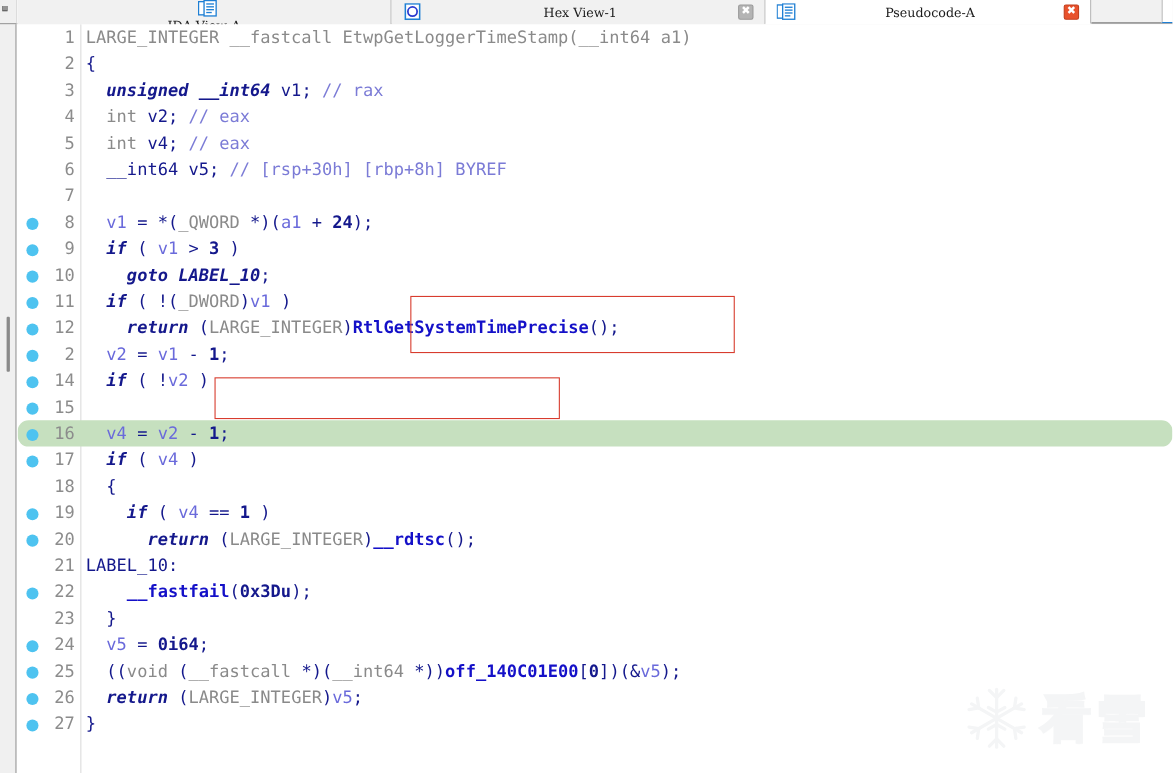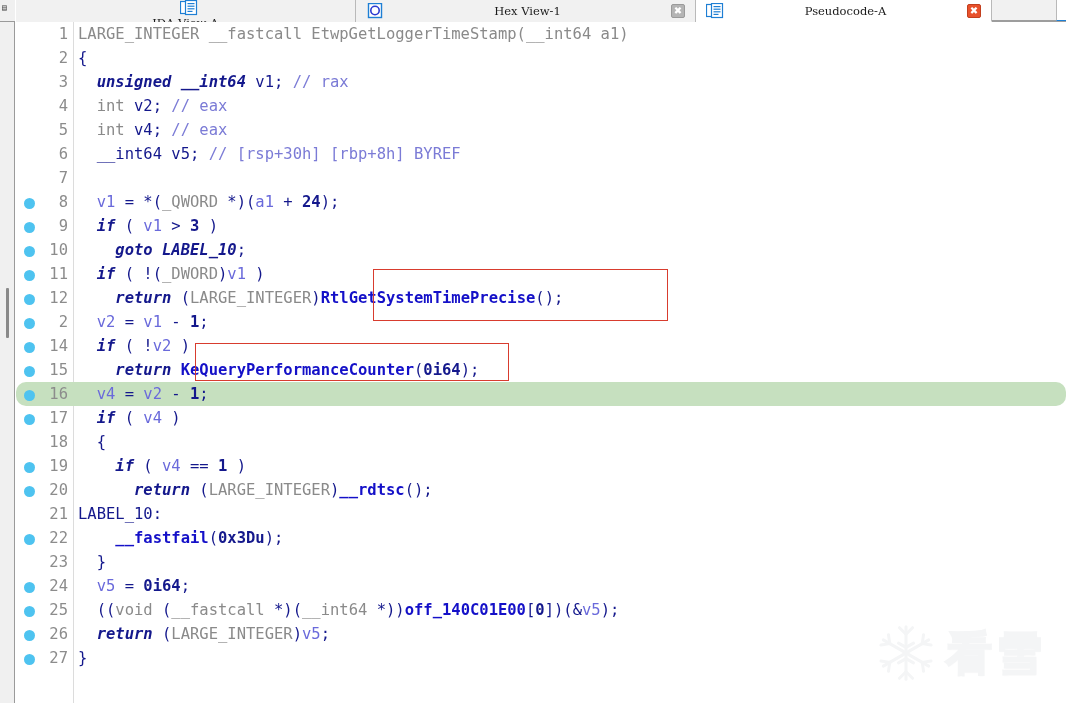--- a/index.html
+++ b/index.html
@@ -282,21 +282,21 @@
         <div class="code-line"><span class="lineno">5</span><span class="code-text"><span class="t-plain">  </span><span class="t-type">int</span><span class="t-plain"> v4; </span><span class="t-cmt">// </span><span class="t-cmt">eax</span></span></div>
         <div class="code-line"><span class="lineno">6</span><span class="code-text"><span class="t-plain">  </span><span class="t-plain">__int64</span><span class="t-plain"> v5; </span><span class="t-cmt">// </span><span class="t-cmt">[rsp+30h] [rbp+8h] BYREF</span></span></div>
         <div class="code-line"><span class="lineno">7</span><span class="code-text"><span class="t-plain"></span></span></div>
         <div class="code-line"><span class="marker"></span><span class="lineno">8</span><span class="code-text"><span class="t-plain">  </span><span class="t-var">v1</span><span class="t-plain"> = *(</span><span class="t-type">_QWORD </span><span class="t-plain">*)(</span><span class="t-var">a1</span><span class="t-plain"> + </span><span class="t-num">24</span><span class="t-plain">);</span></span></div>
         <div class="code-line"><span class="marker"></span><span class="lineno">9</span><span class="code-text"><span class="t-plain">  </span><span class="t-kw">if</span><span class="t-plain"> ( </span><span class="t-var">v1</span><span class="t-plain"> &gt; </span><span class="t-num">3</span><span class="t-plain"> )</span></span></div>
         <div class="code-line"><span class="marker"></span><span class="lineno">10</span><span class="code-text"><span class="t-plain">    </span><span class="t-kw">goto</span><span class="t-plain"> </span><span class="t-kw">LABEL_10</span><span class="t-plain">;</span></span></div>
         <div class="code-line"><span class="marker"></span><span class="lineno">11</span><span class="code-text"><span class="t-plain">  </span><span class="t-kw">if</span><span class="t-plain"> ( !(</span><span class="t-type">_DWORD</span><span class="t-plain">)</span><span class="t-var">v1</span><span class="t-plain"> )</span></span></div>
         <div class="code-line"><span class="marker"></span><span class="lineno">12</span><span class="code-text"><span class="t-plain">    </span><span class="t-kw">return</span><span class="t-plain"> (</span><span class="t-type">LARGE_INTEGER</span><span class="t-plain">)</span><span class="t-func">RtlGetSystemTimePrecise</span><span class="t-plain">();</span></span></div>
         <div class="code-line"><span class="marker"></span><span class="lineno">2</span><span class="code-text"><span class="t-plain">  </span><span class="t-var">v2</span><span class="t-plain"> = </span><span class="t-var">v1</span><span class="t-plain"> - </span><span class="t-num">1</span><span class="t-plain">;</span></span></div>
         <div class="code-line"><span class="marker"></span><span class="lineno">14</span><span class="code-text"><span class="t-plain">  </span><span class="t-kw">if</span><span class="t-plain"> ( !</span><span class="t-var">v2</span><span class="t-plain"> )</span></span></div>
-        <div class="code-line"><span class="marker"></span><span class="lineno">15</span><span class="code-text"><span class="t-plain">    </span><span class="t-kw">return</span><span class="t-plain"> </span><span class="t-func">KeQueryPerformanceCounter</span><span class="t-plain">(</span><span class="t-num">0i64</span><span class="t-plain">);</span></span></div>
+        <div class="code-line"><span class="marker"></span><span class="lineno">15</span></div>
         <div class="code-line hl"><span class="marker"></span><span class="lineno">16</span><span class="code-text"><span class="t-plain">  </span><span class="t-var">v4</span><span class="t-plain"> = </span><span class="t-var">v2</span><span class="t-plain"> - </span><span class="t-num">1</span><span class="t-plain">;</span></span></div>
         <div class="code-line"><span class="marker"></span><span class="lineno">17</span><span class="code-text"><span class="t-plain">  </span><span class="t-kw">if</span><span class="t-plain"> ( </span><span class="t-var">v4</span><span class="t-plain"> )</span></span></div>
         <div class="code-line"><span class="lineno">18</span><span class="code-text"><span class="t-plain">  {</span></span></div>
         <div class="code-line"><span class="marker"></span><span class="lineno">19</span><span class="code-text"><span class="t-plain">    </span><span class="t-kw">if</span><span class="t-plain"> ( </span><span class="t-var">v4</span><span class="t-plain"> == </span><span class="t-num">1</span><span class="t-plain"> )</span></span></div>
         <div class="code-line"><span class="marker"></span><span class="lineno">20</span><span class="code-text"><span class="t-plain">      </span><span class="t-kw">return</span><span class="t-plain"> (</span><span class="t-type">LARGE_INTEGER</span><span class="t-plain">)</span><span class="t-func">__rdtsc</span><span class="t-plain">();</span></span></div>
         <div class="code-line"><span class="lineno">21</span><span class="code-text"><span class="t-label">LABEL_10:</span></span></div>
         <div class="code-line"><span class="marker"></span><span class="lineno">22</span><span class="code-text"><span class="t-plain">    </span><span class="t-func">__fastfail</span><span class="t-plain">(</span><span class="t-num">0x3Du</span><span class="t-plain">);</span></span></div>
         <div class="code-line"><span class="lineno">23</span><span class="code-text"><span class="t-plain">  }</span></span></div>
         <div class="code-line"><span class="marker"></span><span class="lineno">24</span><span class="code-text"><span class="t-plain">  </span><span class="t-var">v5</span><span class="t-plain"> = </span><span class="t-num">0i64</span><span class="t-plain">;</span></span></div>
         <div class="code-line"><span class="marker"></span><span class="lineno">25</span><span class="code-text"><span class="t-plain">  ((</span><span class="t-type">void</span><span class="t-plain"> (</span><span class="t-type">__fastcall</span><span class="t-plain"> *)(</span><span class="t-type">__int64</span><span class="t-plain"> *))</span><span class="t-func">off_140C01E00</span><span class="t-plain">[</span><span class="t-num">0</span><span class="t-plain">])(&amp;</span><span class="t-var">v5</span><span class="t-plain">);</span></span></div>

